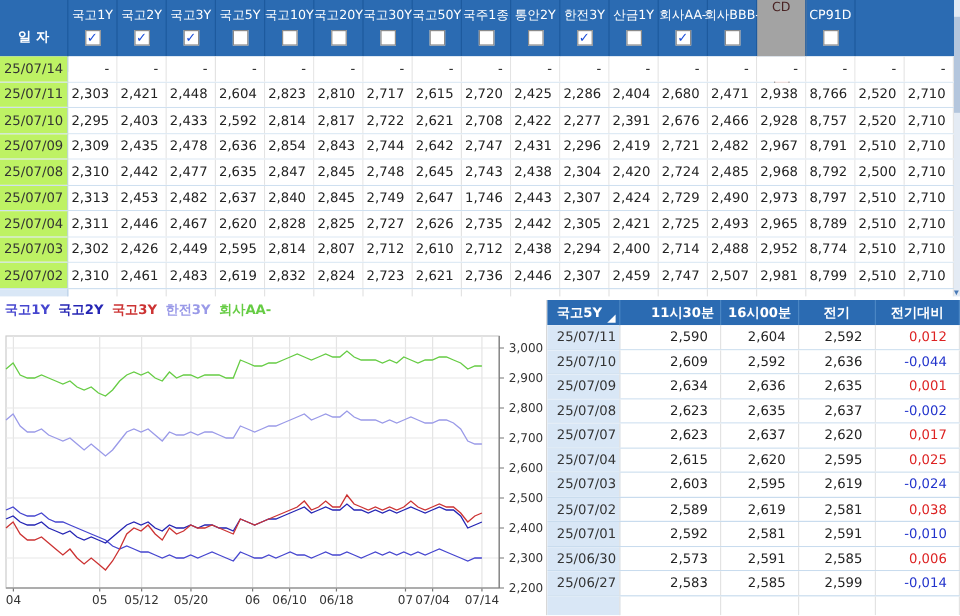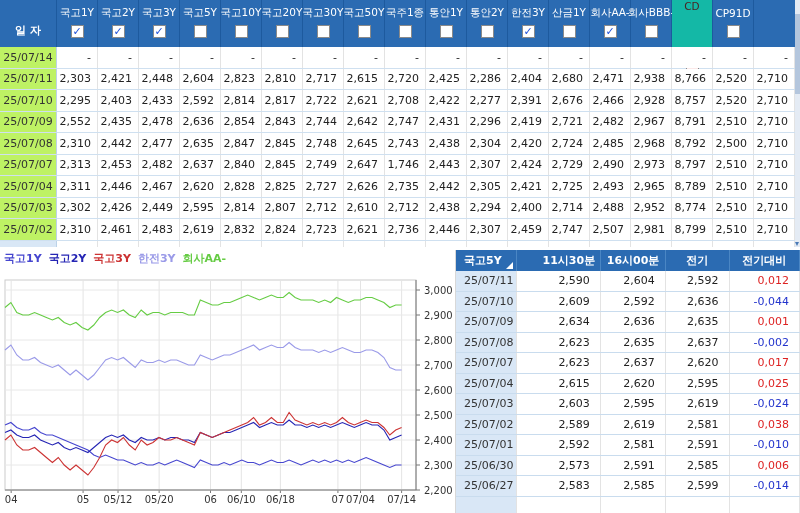--- a/index.html
+++ b/index.html
@@ -6,21 +6,21 @@
   html,body { width:800px; height:513px; background:#fff;
     font-family:"DejaVu Sans","Liberation Sans",sans-serif; font-size:11px; color:#222; }
   .screen { position:relative; width:800px; height:513px; overflow:hidden; background:#fff; }
 
   
   .top-table { position:absolute; left:0; top:0; width:795px; height:247px; }
   .thead { display:flex; height:47px; background:#2b6bb2; }
   .date-head { width:57px; height:60px; color:#fff; font-weight:bold;
     display:flex; align-items:center; justify-content:center; border-right:1px solid #1d5a9e; }
   .col { width:41px; height:47px; border-right:1px solid #1d5a9e; display:flex; flex-direction:column; }
-  .col.hl { background:#14b8a6;gap:45px; }
+  .col.hl { background:#a3a3a3;gap:45px; }
   .col .lbl { height:25px; display:flex; align-items:center; justify-content:center;
     color:#fff; font-size:10.5px; white-space:nowrap; }
   .col.hl .lbl { color:#4a2323; }
   .col .cbwrap { height:22px; display:flex; align-items:flex-start; justify-content:center; }
   .cb { width:13px; height:13px; background:#fff; border:1px solid #8a8a8a;
     display:flex; align-items:center; justify-content:center;
     font-size:11px; font-weight:bold; color:#1d4ed8; line-height:11px; cursor:pointer; }
   .col.hl .cb { background:#fbe9e9; }
   .trow { display:flex; height:21.5px; border-bottom:1px solid #cfe0f0; }
   .trow .dcell { width:57px; background:#bef264; display:flex; align-items:center;
@@ -116,26 +116,20 @@
               <div class="cb"></div>
             </div>
           </div>
           <div class="col">
             <div class="lbl">국주1종</div>
             <div class="cbwrap">
               <div class="cb"></div>
             </div>
           </div>
           <div class="col">
-            <div class="lbl">통안1Y</div>
-            <div class="cbwrap">
-              <div class="cb"></div>
-            </div>
-          </div>
-          <div class="col">
             <div class="lbl">통안2Y</div>
             <div class="cbwrap">
               <div class="cb"></div>
             </div>
           </div>
           <div class="col">
             <div class="lbl">한전3Y</div>
             <div class="cbwrap">
               <div class="cb">✓</div>
             </div>
@@ -231,21 +225,21 @@
           <div class="vcell">2,391</div>
           <div class="vcell">2,676</div>
           <div class="vcell">2,466</div>
           <div class="vcell">2,928</div>
           <div class="vcell">8,757</div>
           <div class="vcell">2,520</div>
           <div class="vcell">2,710</div>
         </div>
         <div class="trow">
           <div class="dcell">25/07/09</div>
-          <div class="vcell">2,552</div>
+          <div class="vcell">2,309</div>
           <div class="vcell">2,435</div>
           <div class="vcell">2,478</div>
           <div class="vcell">2,636</div>
           <div class="vcell">2,854</div>
           <div class="vcell">2,843</div>
           <div class="vcell">2,744</div>
           <div class="vcell">2,642</div>
           <div class="vcell">2,747</div>
           <div class="vcell">2,431</div>
           <div class="vcell">2,296</div>

